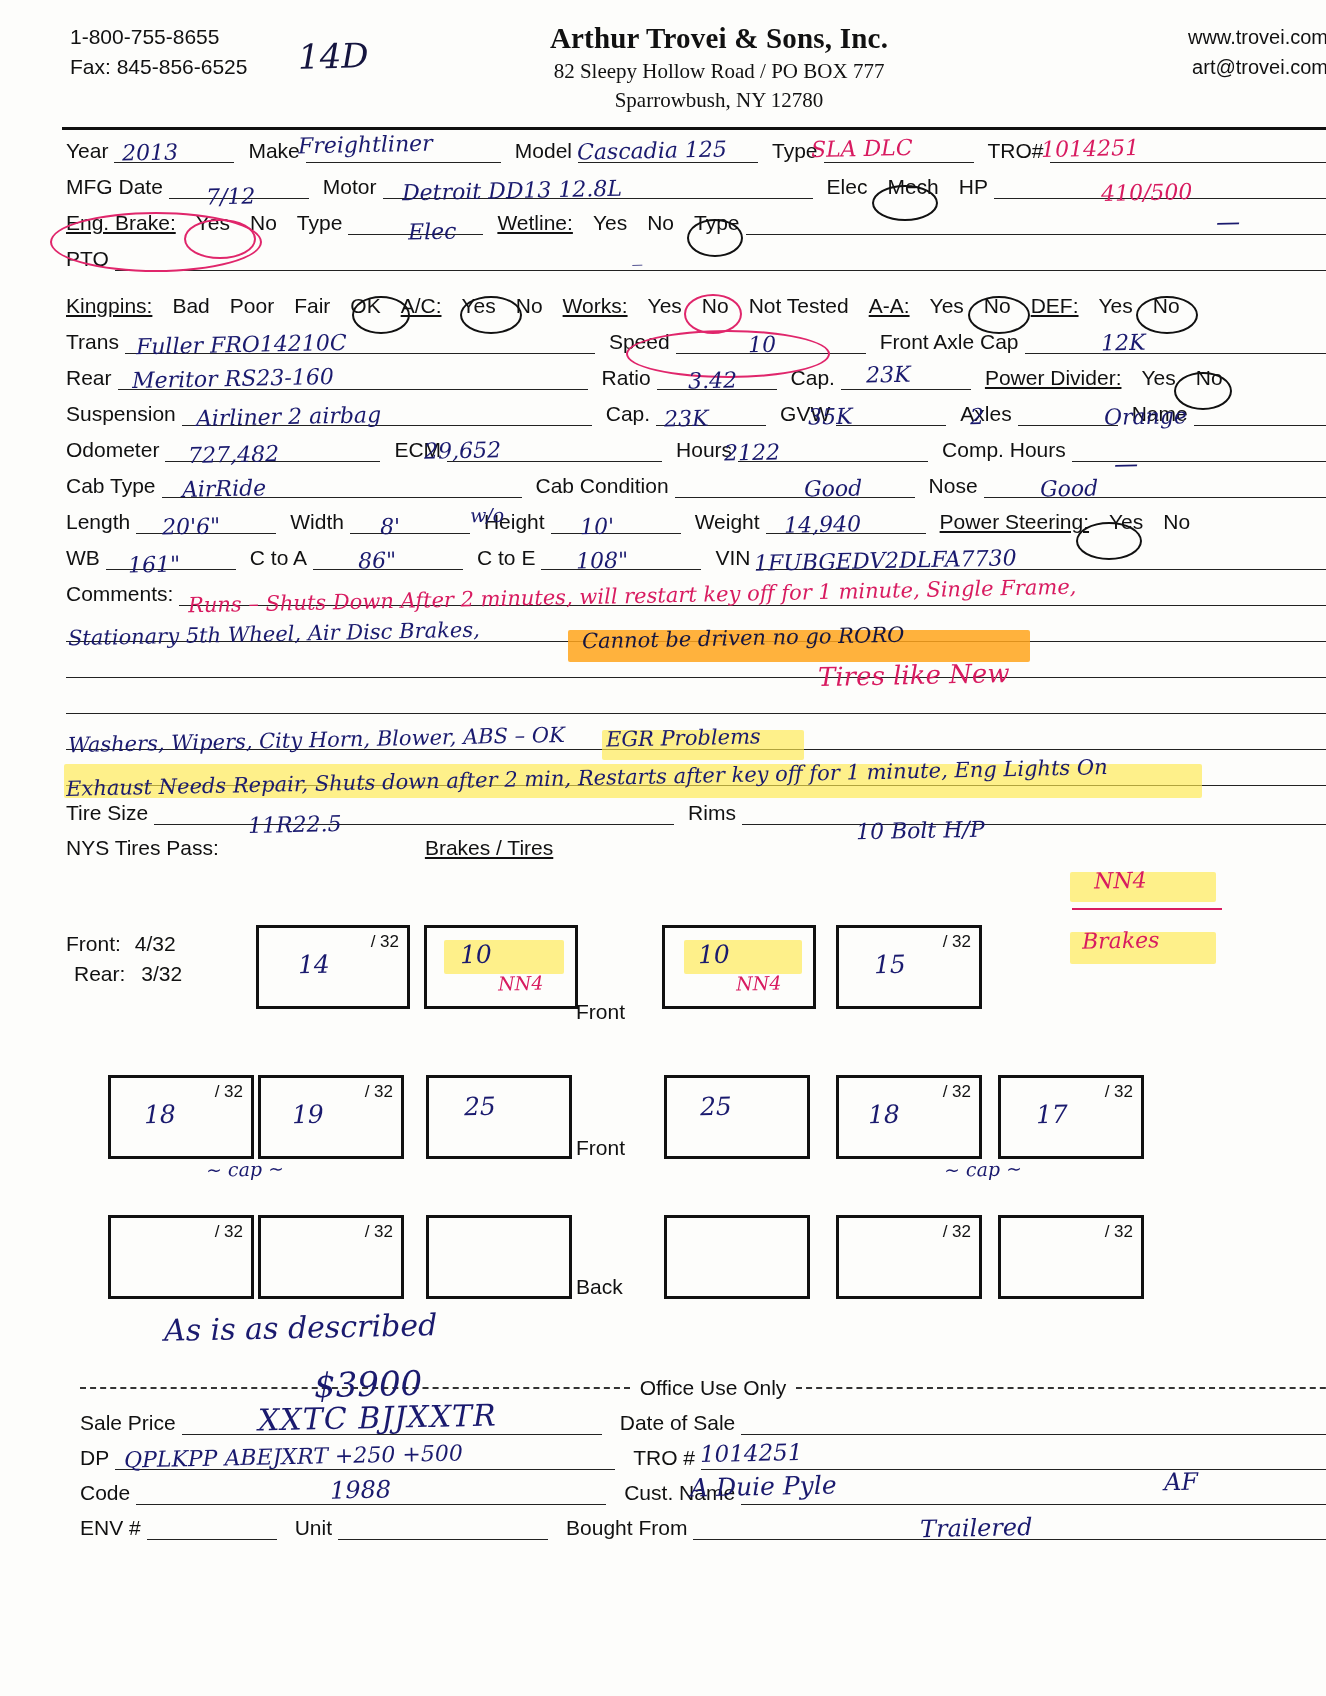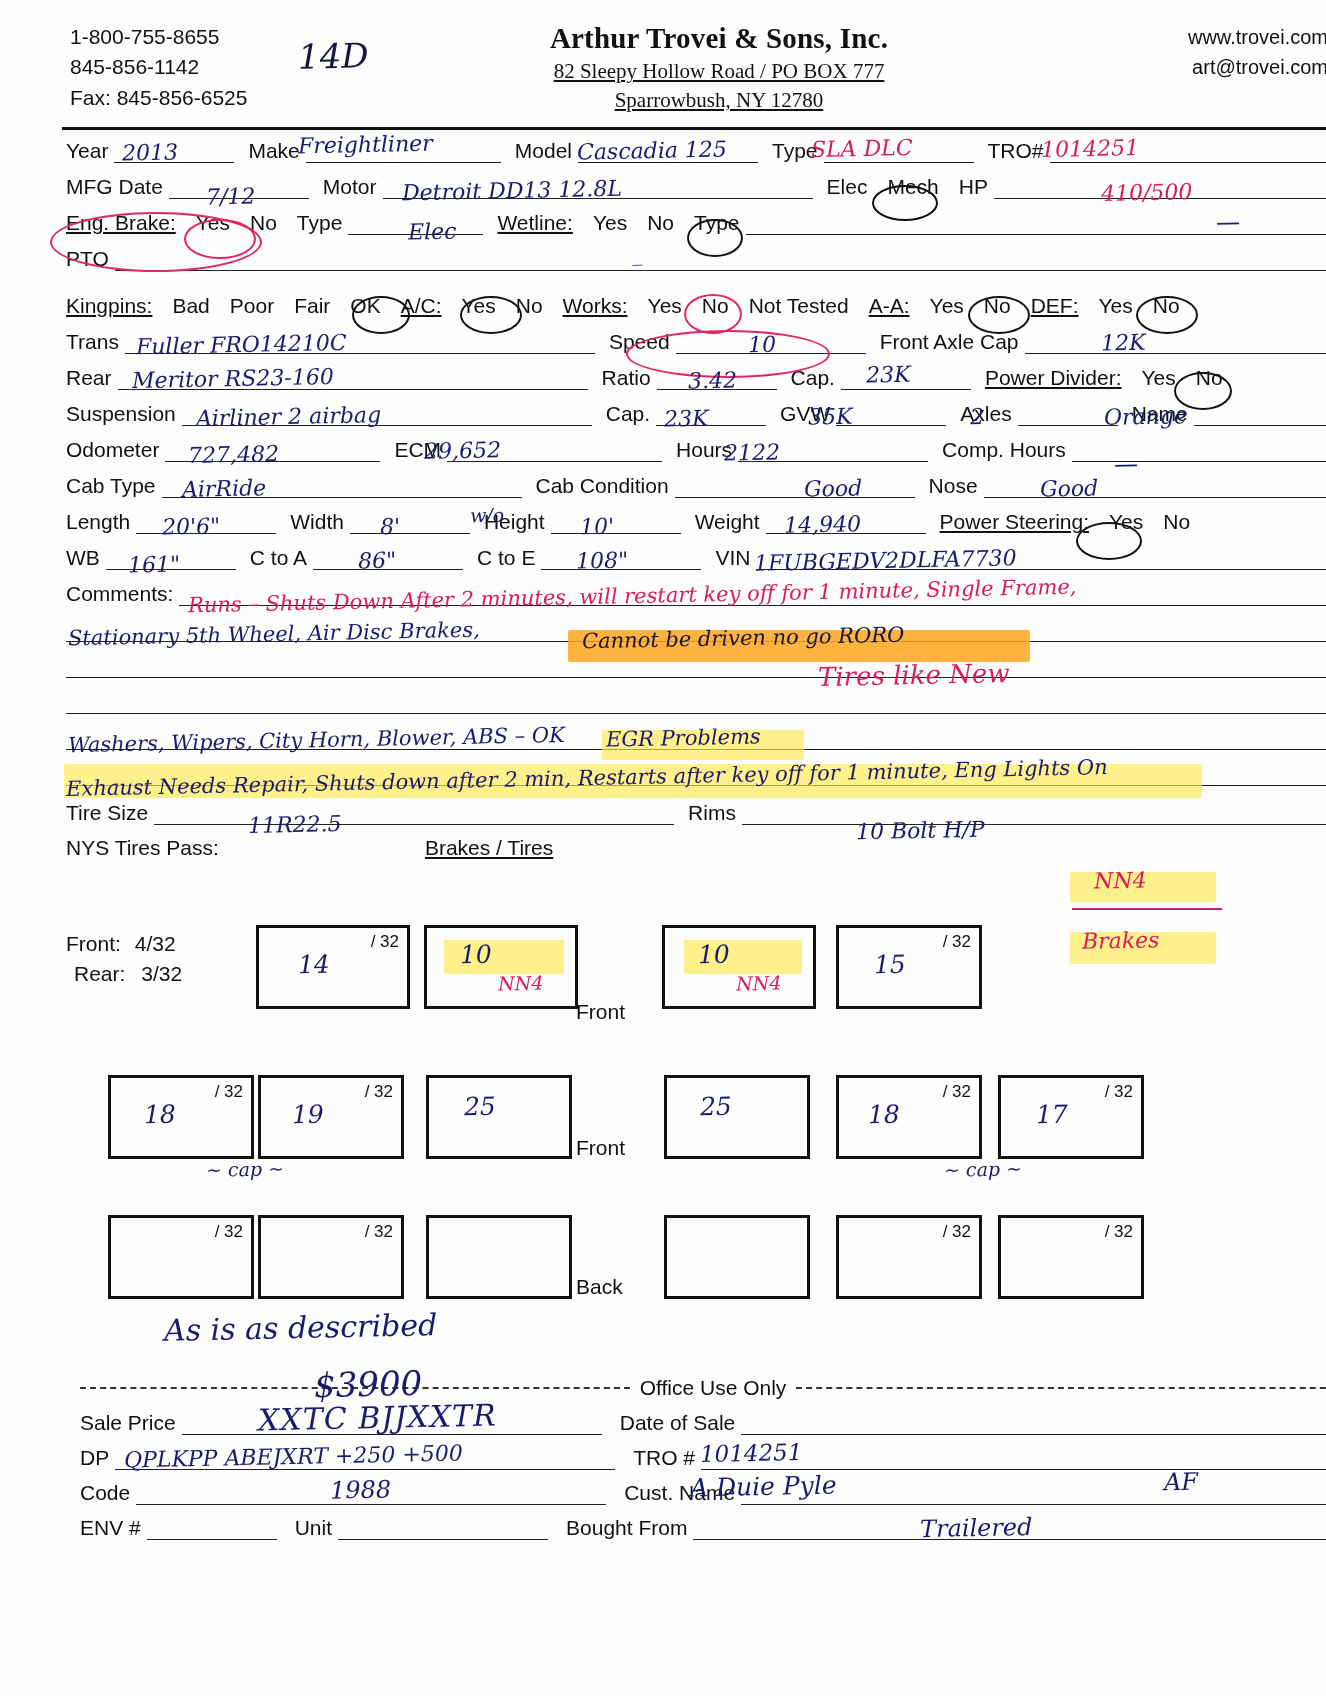--- a/index.html
+++ b/index.html
@@ -11,21 +11,21 @@
     position:relative;
     overflow:hidden;
   }
   .page{position:relative;width:1326px;height:1696px;padding:0;box-sizing:border-box;margin-left:36px;}
 
   
   .header{display:flex;align-items:flex-start;padding:22px 34px 4px 34px;}
   .hdr-left{font-size:21px;line-height:1.45;width:300px;}
   .hdr-center{flex:1;text-align:center;font-family:"Liberation Serif", serif;}
   .hdr-center .co{font-size:29px;font-weight:bold;letter-spacing:.2px;}
-  .hdr-center .addr{font-size:21px;margin-top:4px;text-decoration:underline;}
+  .hdr-center .addr{font-size:21px;margin-top:4px;}
   .hdr-right{width:260px;text-align:right;font-size:20px;line-height:1.5;}
   .rule{height:3px;background:#111;margin:10px 26px 0 26px;}
 
   
   .form{padding:8px 30px 0 30px;font-size:21px;}
   .row{display:flex;align-items:flex-end;margin-bottom:11px;white-space:nowrap;}
   .lbl{margin-right:6px;}
   .u{border-bottom:1.6px solid #222;display:inline-block;position:relative;height:24px;}
   .grow{flex:1;}
   .sp{width:14px;display:inline-block;}
@@ -68,21 +68,20 @@
   .ofrow{display:flex;margin-top:10px;font-size:21px;align-items:flex-end;}
 </style>
 </head>
 <body>
 
 <div class="page">
 
   <div class="header">
     <div class="hdr-left">
       <div>1-800-755-8655</div>
-      <div>845-856-1142</div>
       <div>Fax: 845-856-6525</div>
     </div>
     <div class="hdr-center">
       <div class="co">Arthur Trovei &amp; Sons, Inc.</div>
       <div class="addr">82 Sleepy Hollow Road / PO BOX 777</div>
       <div class="addr">Sparrowbush, NY 12780</div>
     </div>
     <div class="hdr-right">
       <div>www.trovei.com</div>
       <div>art@trovei.com</div>

